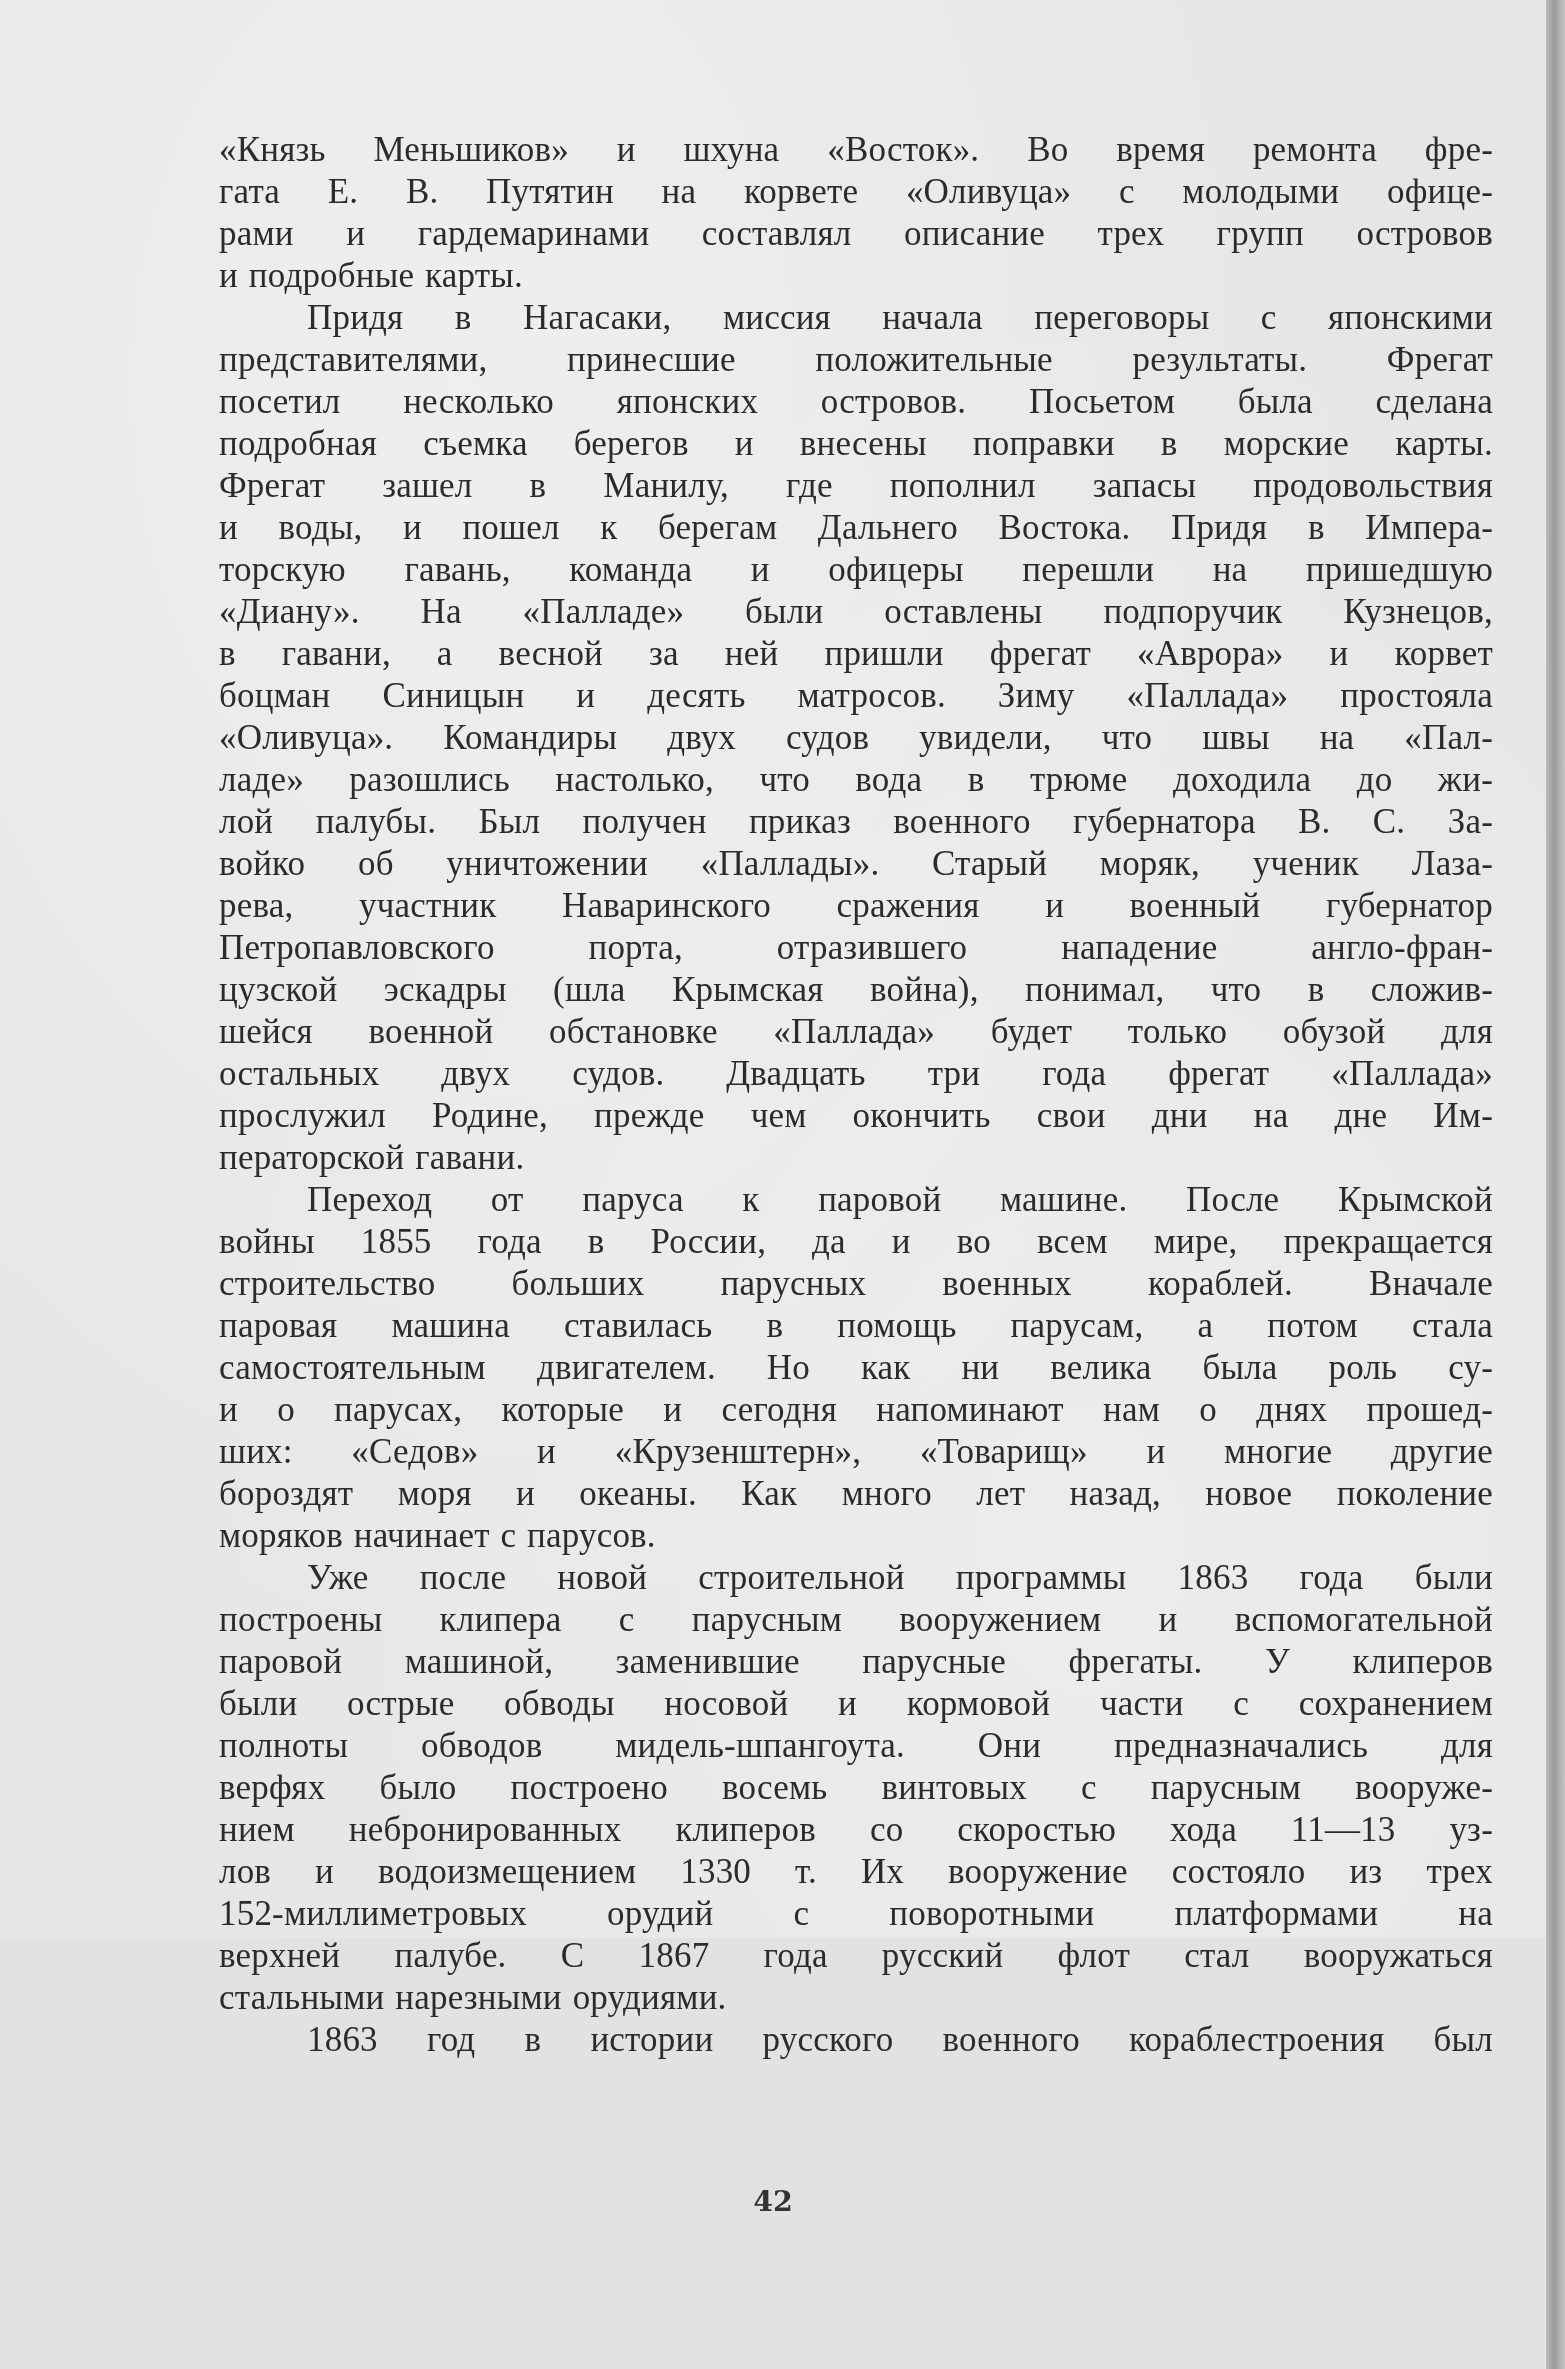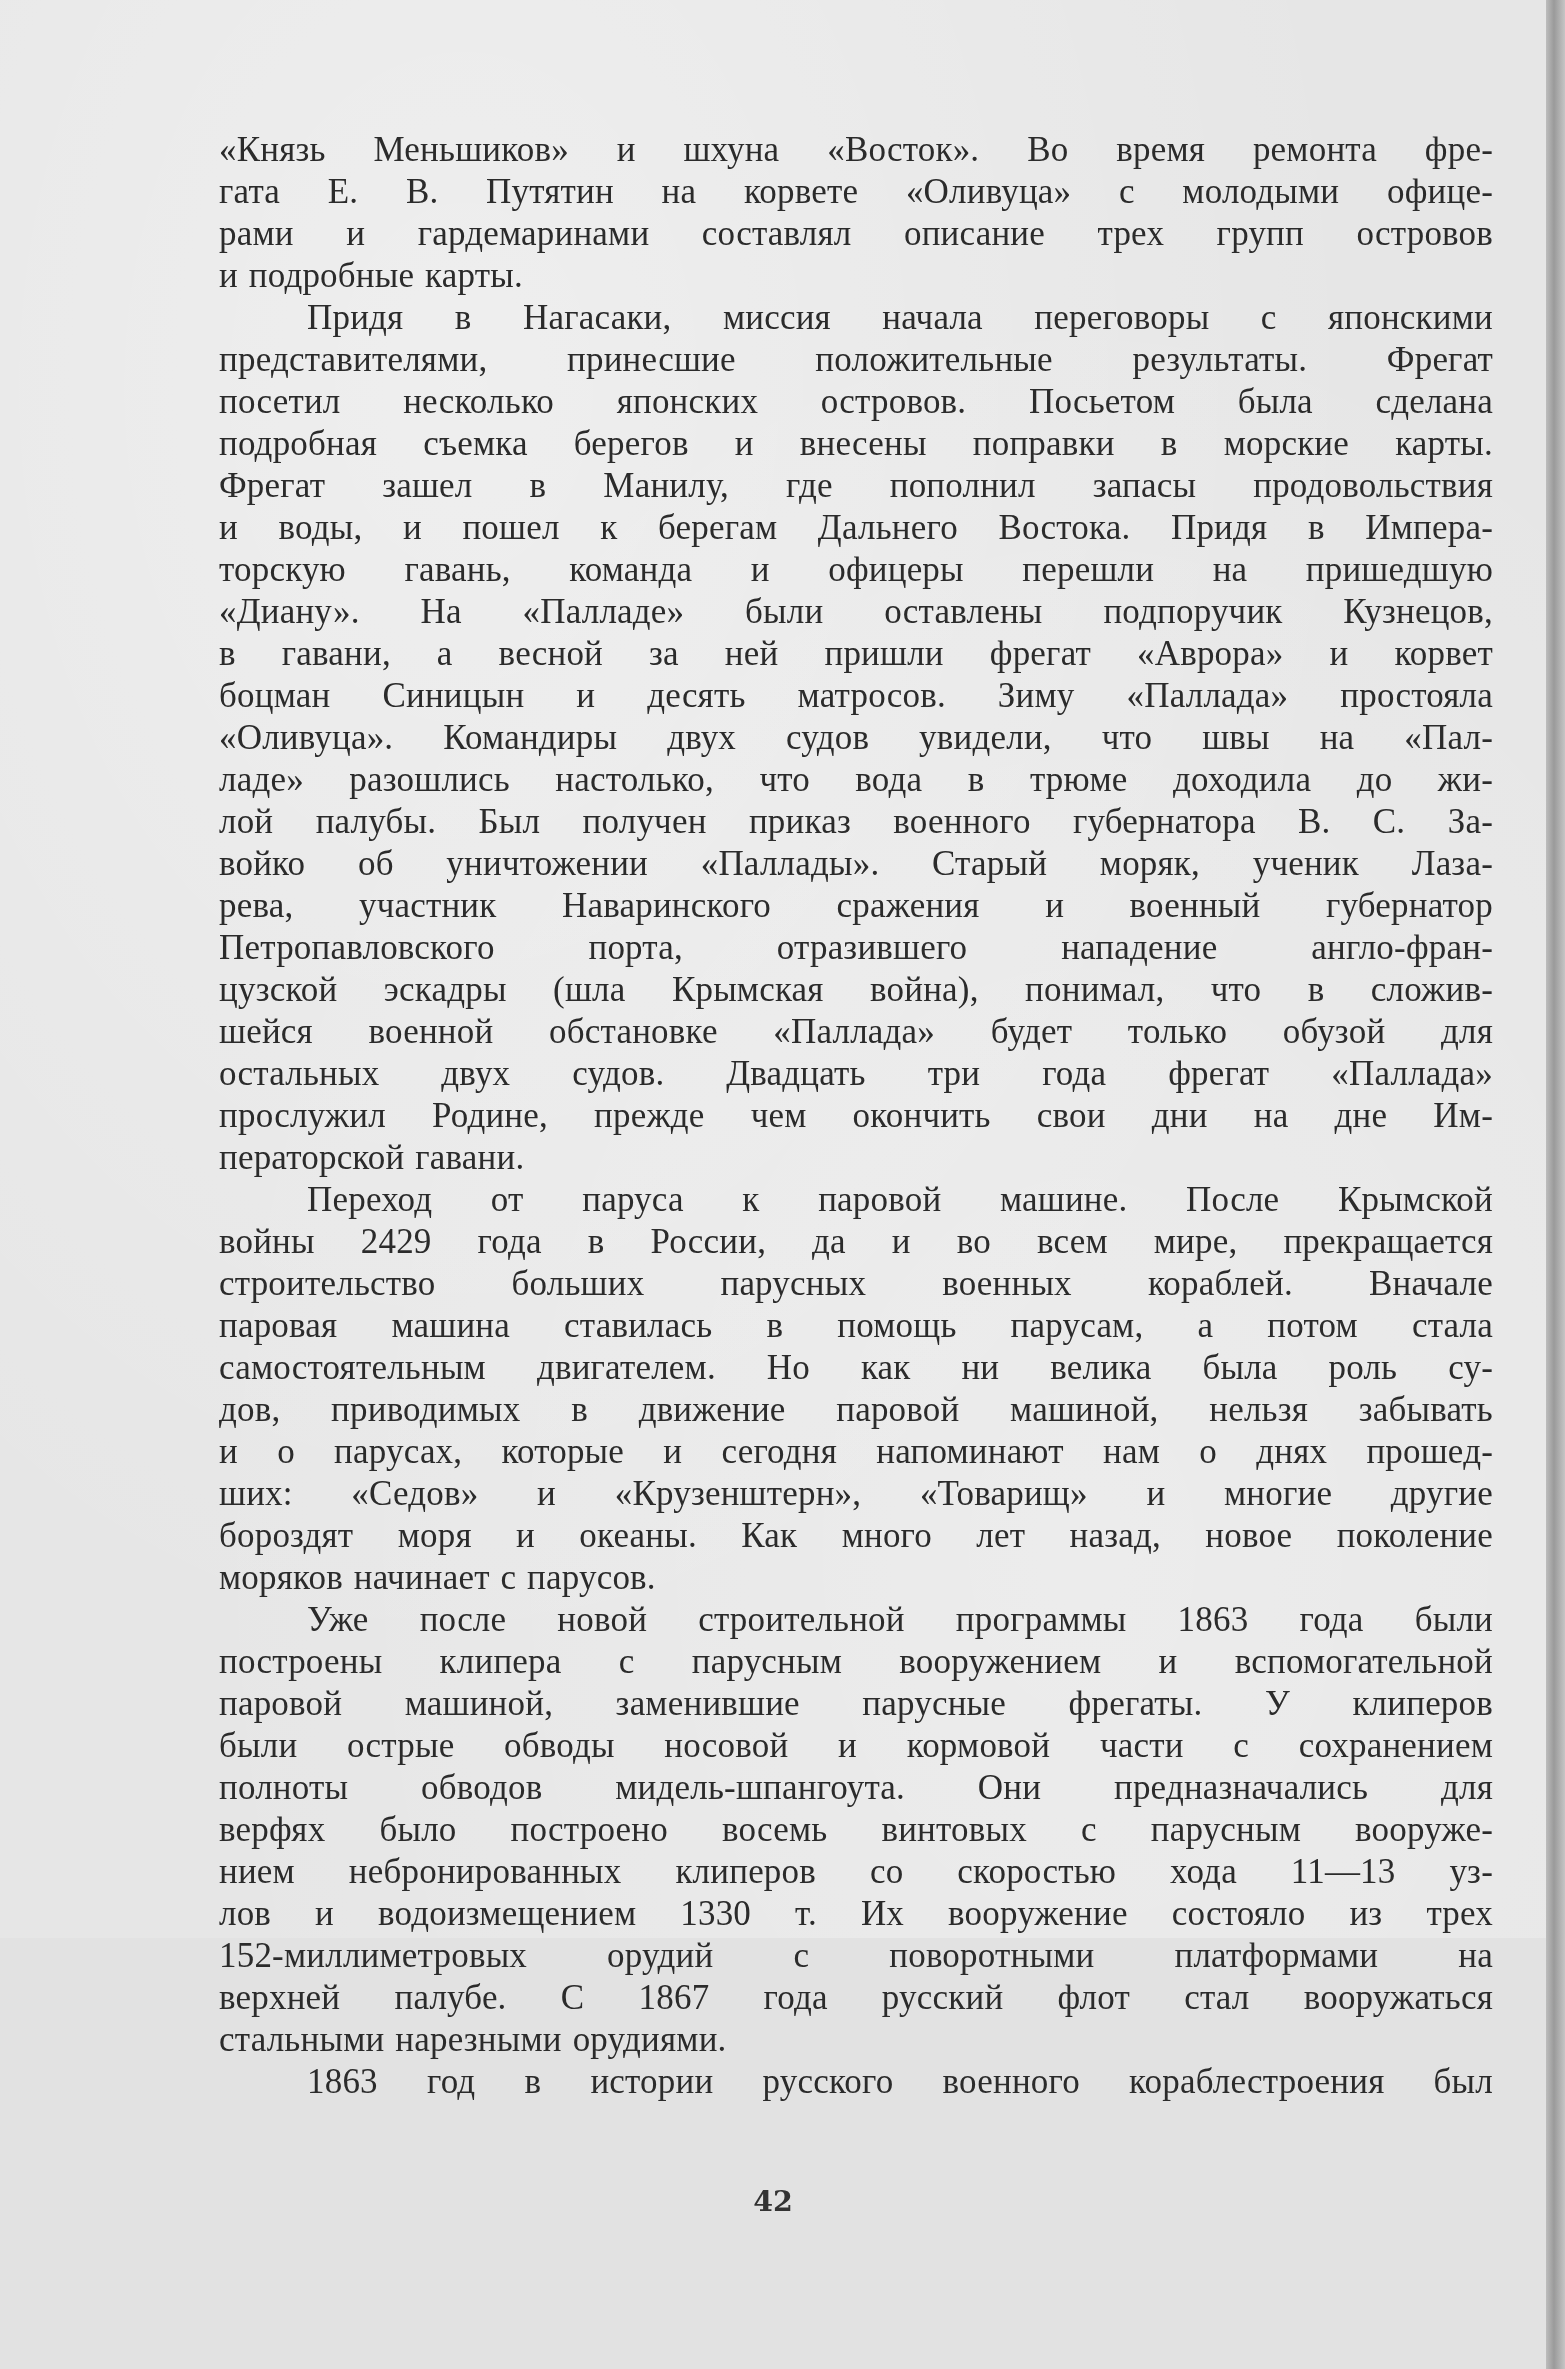--- a/index.html
+++ b/index.html
@@ -77,25 +77,24 @@
       <span class="line">Петропавловского  порта,  отразившего  нападение англо-фран-</span>
       <span class="line">цузской эскадры (шла Крымская война), понимал, что в сложив-</span>
       <span class="line">шейся военной обстановке «Паллада» будет только обузой для</span>
       <span class="line">остальных  двух  судов.  Двадцать три года фрегат «Паллада»</span>
       <span class="line">прослужил Родине, прежде чем окончить свои дни на дне Им-</span>
       <span class="line last">ператорской гавани.</span>
     </div>
 
     <div>
       <span class="line indent"><b class="bold">Переход  от  паруса  к  паровой  машине.</b><span>  После  Крымской</span></span>
-      <span class="line">войны  2429  года  в России,  да и во всем мире, прекращается</span>
+      <span class="line">войны  1855  года  в России,  да и во всем мире, прекращается</span>
       <span class="line">строительство  больших  парусных  военных  кораблей.  Вначале</span>
       <span class="line">паровая  машина  ставилась  в  помощь  парусам,  а  потом  стала</span>
       <span class="line">самостоятельным двигателем. Но как ни велика была роль су-</span>
-      <span class="line">дов, приводимых в движение паровой машиной, нельзя забывать</span>
       <span class="line">и о парусах, которые и сегодня напоминают нам о днях прошед-</span>
       <span class="line">ших:  «Седов» и «Крузенштерн»,  «Товарищ» и многие другие</span>
       <span class="line">бороздят моря и океаны. Как много лет назад, новое поколение</span>
       <span class="line last">моряков начинает с парусов.</span>
     </div>
 
     <div>
       <span class="line indent">Уже после новой строительной программы 1863 года были</span>
       <span class="line">построены клипера с парусным вооружением и вспомогательной</span>
       <span class="line">паровой  машиной,  заменившие  парусные  фрегаты.  У  клиперов</span>

